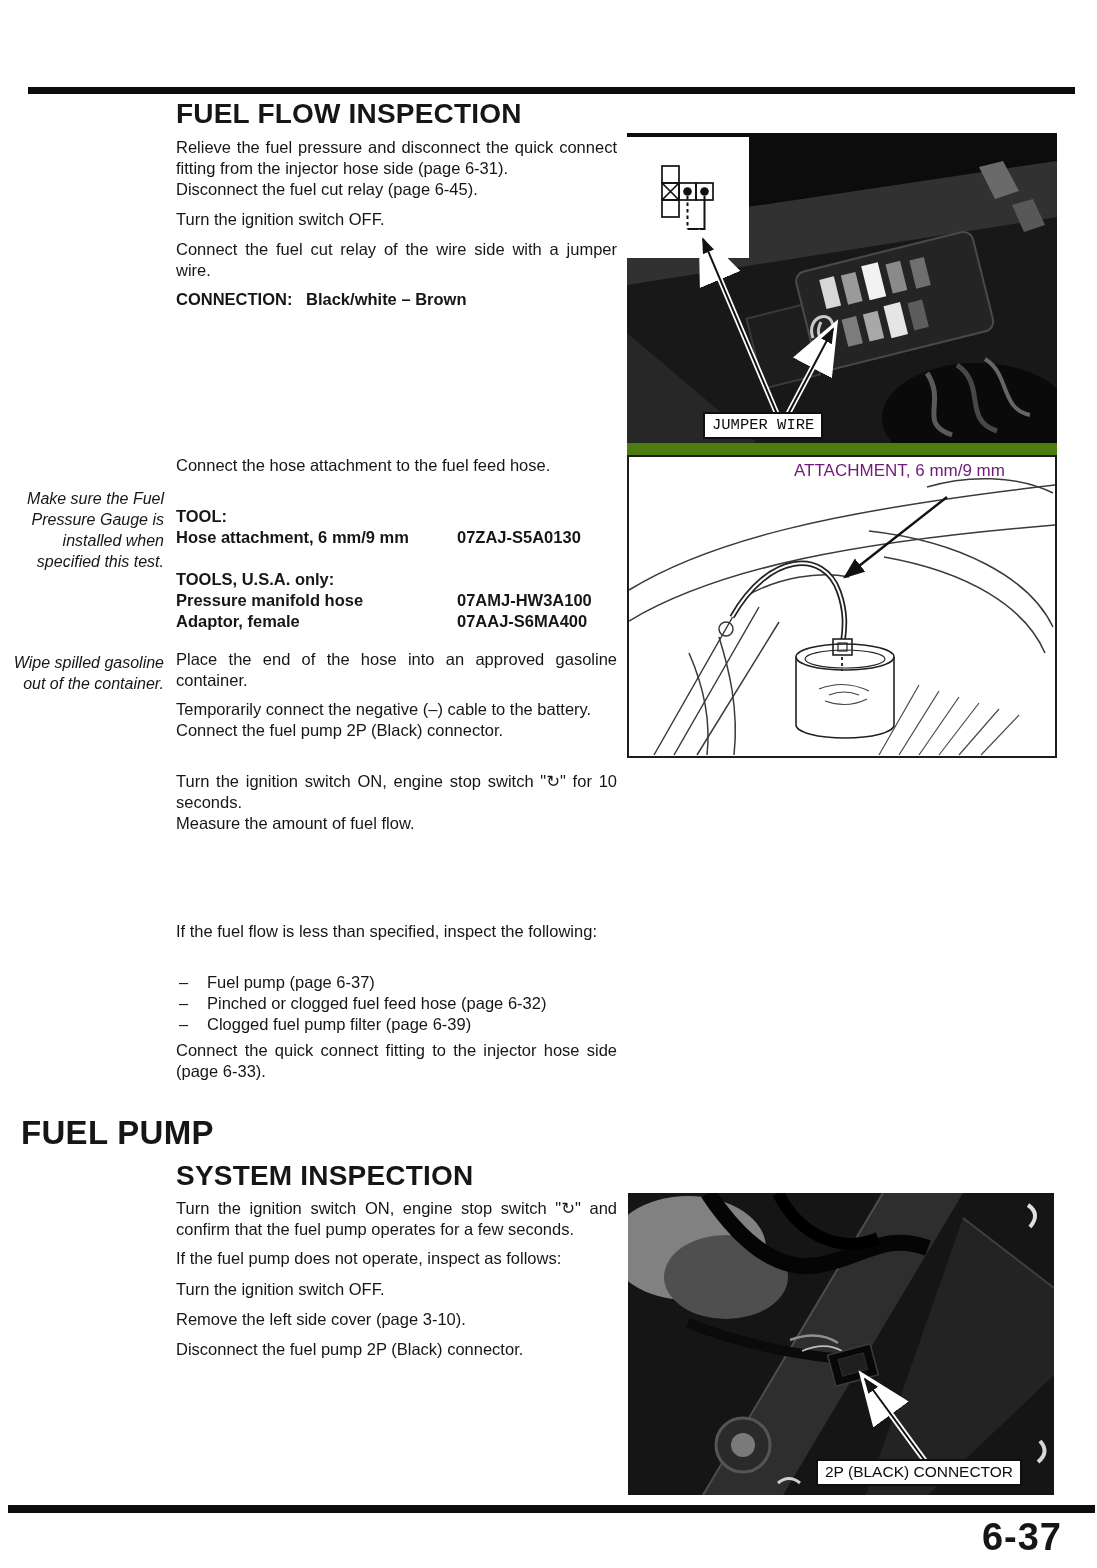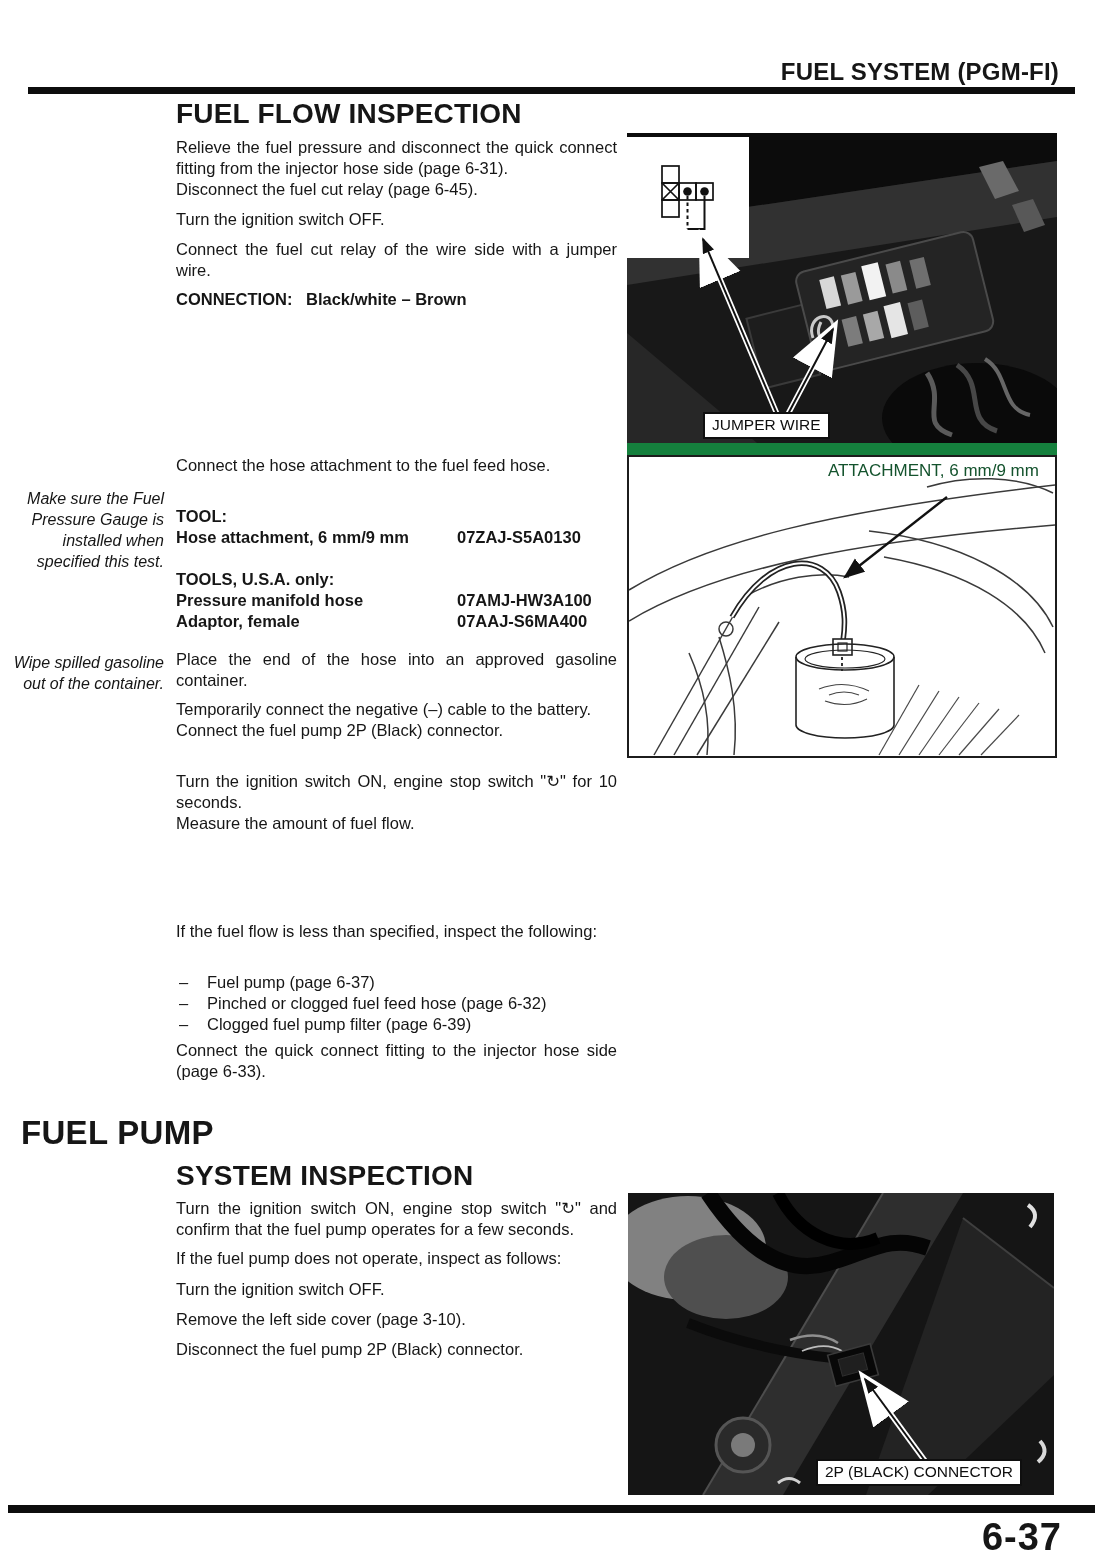--- a/index.html
+++ b/index.html
@@ -26,31 +26,30 @@
   sup{font-size:11px;line-height:0;}
   
   .mnote{position:absolute;left:6px;width:158px;text-align:right;font-style:italic;font-size:16px;line-height:21px;}
   
   .photo{position:absolute;overflow:hidden;}
   .photo svg{display:block;}
   .figlabel{
     position:absolute;background:#ffffff;border:2px solid #0f0f0f;color:#0f0f0f;
     font-size:15.5px;font-weight:500;padding:1px 7px 2px;white-space:nowrap;line-height:20px;
   }
-  .figtext{position:absolute;font-size:17px;color:#14532d;white-space:nowrap;font-weight:500;margin-left:34px;}
+  .figtext{position:absolute;font-size:17px;color:#701a75;white-space:nowrap;font-weight:500;}
   
   .ftr-rule{position:absolute;top:1505px;left:8px;width:1087px;height:8px;background:#0d0d0d;}
   .pageno{position:absolute;top:1516px;right:35px;font-size:38px;font-weight:bold;letter-spacing:1px;}
 </style>
 </head>
 <body>
 
 <div class="page">
 
-  <div class="hdr-title">FUEL SYSTEM (PGM-FI)</div>
   <div class="hdr-rule"></div>
 
   <div class="sec-h" style="top:98px;">FUEL FLOW INSPECTION</div>
 
   <div class="blk" style="top:137px;">
     <span>Relieve the fuel pressure and disconnect the quick connect fitting from the injector hose side (page 6-31).</span><br>
     <span>Disconnect the fuel cut relay (page 6-45).</span>
   </div>
 
   <div class="blk nj" style="top:209px;">Turn the ignition switch OFF.</div>
@@ -122,21 +121,21 @@
 
   <div class="chap-h" style="top:1114px;">FUEL PUMP</div>
   <div class="sec-h" style="top:1160px;text-align:right;">SYSTEM INSPECTION</div>
 
   <div class="blk" style="top:1198px;">Turn the ignition switch ON, engine stop switch "↻" and confirm that the fuel pump operates for a few seconds.</div>
   <div class="blk nj" style="top:1248px;">If the fuel pump does not operate, inspect as follows:</div>
   <div class="blk nj" style="top:1279px;">Turn the ignition switch OFF.</div>
   <div class="blk nj" style="top:1309px;">Remove the left side cover (page 3-10).</div>
   <div class="blk nj" style="top:1339px;">Disconnect the fuel pump 2P (Black) connector.</div>
 
-  <div class="photo" style="left:627px;top:133px;width:430px;height:356px;background:#15803d;">
+  <div class="photo" style="left:627px;top:133px;width:430px;height:356px;background:#4d7c0f;font-family:Liberation Mono, monospace;">
     <svg width="430" height="310" viewBox="0 0 430 310">
       <defs>
         <marker id="ah1w" markerWidth="12" markerHeight="12" refX="8" refY="4" orient="auto">
           <path d="M0,0 L10,4 L0,8 z" fill="#ffffff"></path>
         </marker>
         <marker id="ah1b" markerWidth="12" markerHeight="12" refX="7" refY="3" orient="auto">
           <path d="M0,0 L8,3 L0,6 z" fill="#111111"></path>
         </marker>
       </defs>
       <rect x="0" y="0" width="430" height="310" fill="#181818"></rect>

